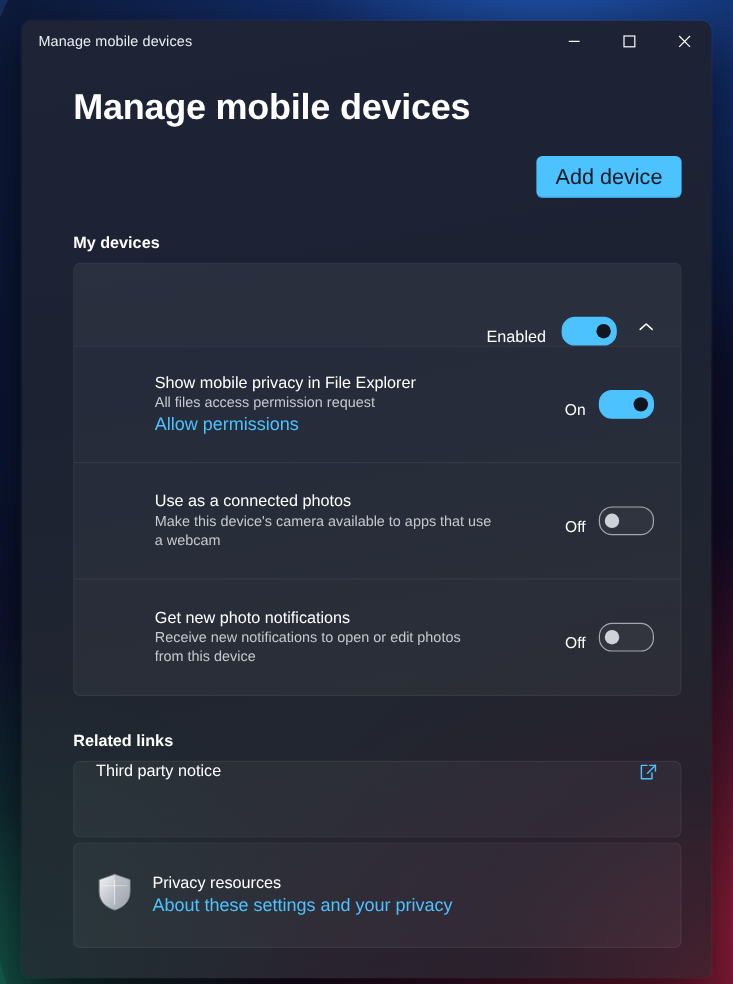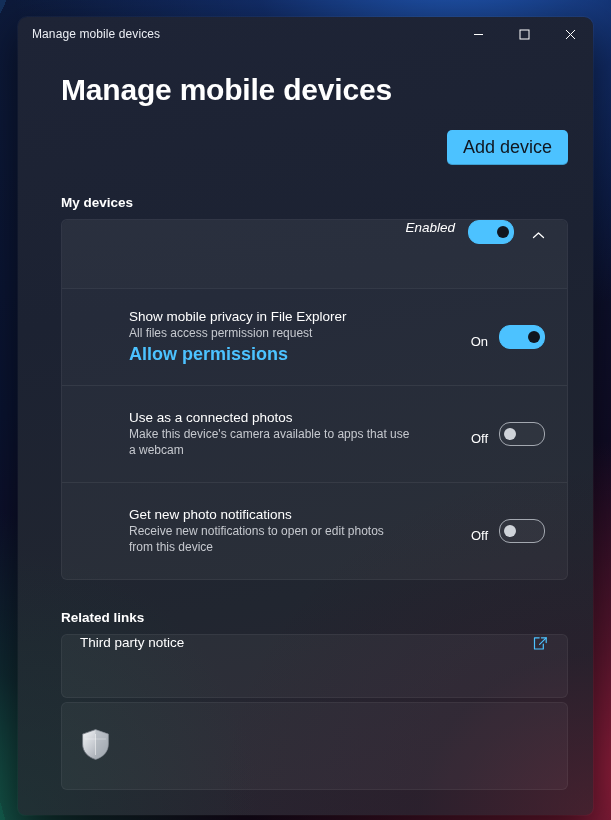--- a/index.html
+++ b/index.html
@@ -111,25 +111,24 @@
   .card {
     background: rgba(255,255,255,0.044);
     border: 1px solid rgba(255,255,255,0.055);
     border-radius: 6px;
   }
   .card + .card { margin-top: 4px; }
 
   
   .expander-head {
     height: 68px;
-    display: flex; align-items: flex-start;
+    display: flex; align-items: flex-end;
     padding: 0 14px 0 18px;
     border-radius: 6px 6px 0 0;
     background: rgba(255,255,255,0.018);
-    font-style: italic;
   }
   .expander-head .spacer { flex: 1 1 auto; }
   .state-label {
     font-size: 13.5px;
     color: #ffffff;
     margin-right: 13px;
     white-space: nowrap;
   }
   .chev-btn {
     width: 30px; height: 30px;
@@ -158,25 +157,24 @@
   }
   .setting-desc {
     font-size: 12px;
     color: #c6c9cf;
     line-height: 15.5px;
     max-width: 282px;
   }
   .inline-link {
     display: inline-block;
     margin-top: 2px;
-    font-size: 18px;
+    font-size: 15px;
     color: #4cc2ff;
     text-decoration: none;
     cursor: default;
-    font-weight: bold;
   }
 
   .toggle-wrap {
     display: flex; align-items: flex-end;
     flex: 0 0 auto;
     margin-right: 8px;
   }
   .toggle-label {
     font-size: 13px;
     color: #ffffff;
@@ -380,18 +378,22 @@
                   <stop offset="45%" stop-color="#c8ccd2"></stop>
                   <stop offset="100%" stop-color="#8e949d"></stop>
                 </linearGradient>
               </defs>
               <path d="M15.5 1.6 L28.4 6.1 V16.1 C28.4 24.1 22.6 29.4 15.5 31.4 C8.4 29.4 2.6 24.1 2.6 16.1 V6.1 Z" fill="url(#shg)" stroke="#6f757e" stroke-width="0.8"></path>
               <path d="M15.5 1.6 L28.4 6.1 V16.1 C28.4 24.1 22.6 29.4 15.5 31.4 Z" fill="#aab0b8" opacity="0.55"></path>
               <path d="M15.5 6 V27" stroke="#ffffff" stroke-width="0.9" opacity="0.55"></path>
               <path d="M5 11 H26" stroke="#ffffff" stroke-width="0.9" opacity="0.35"></path>
             </svg>
           </span>
+          <div>
+            <div class="privacy-title">Privacy resources</div>
+            <a class="inline-link" href="#">About these settings and your privacy</a>
+          </div>
         </div>
       </div>
     </div>
 
   </div>
 </div>
 
 </body></html>

